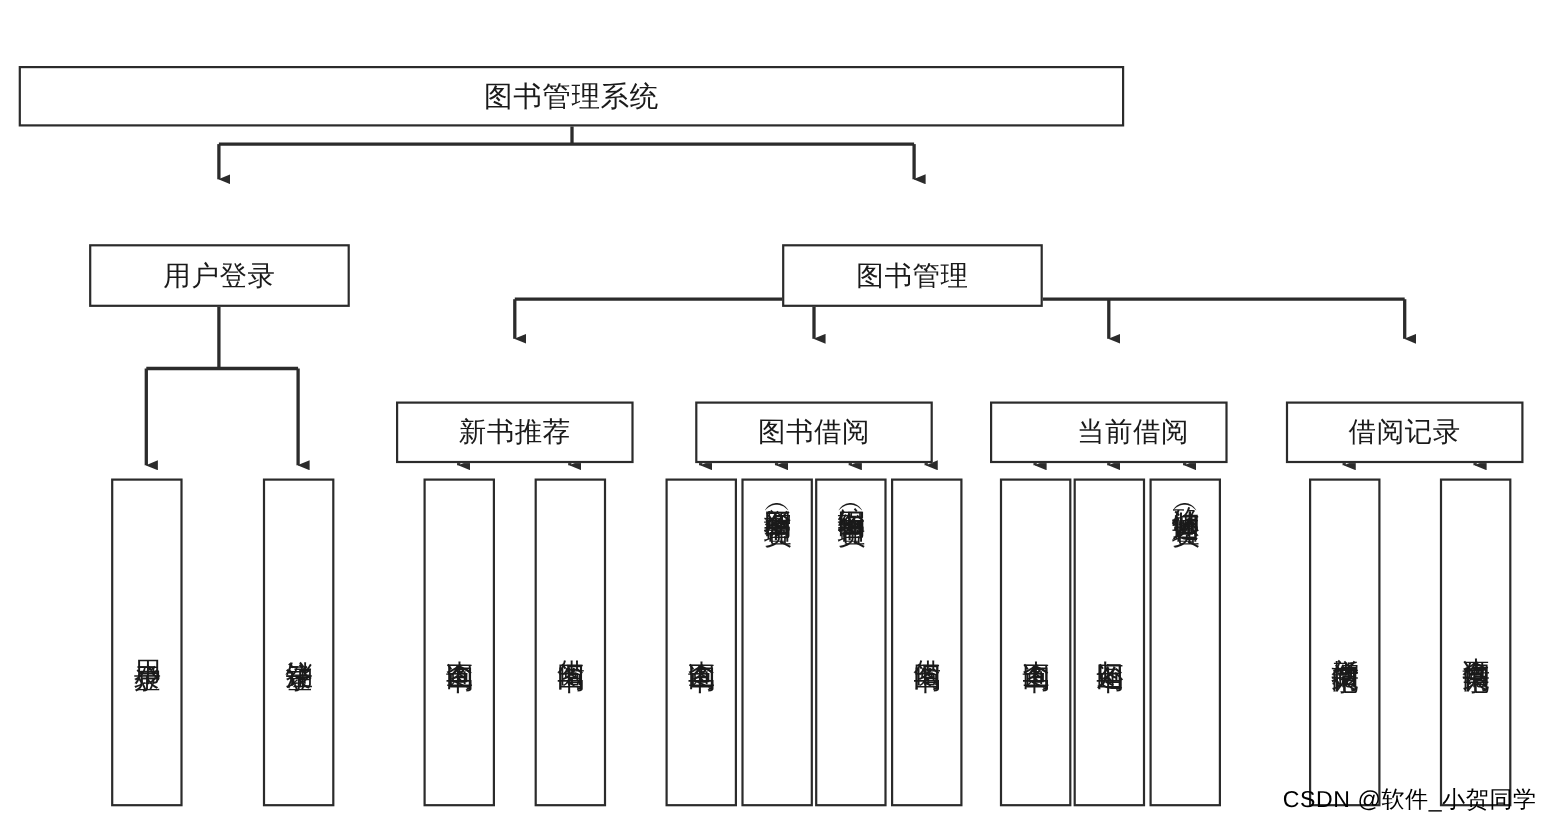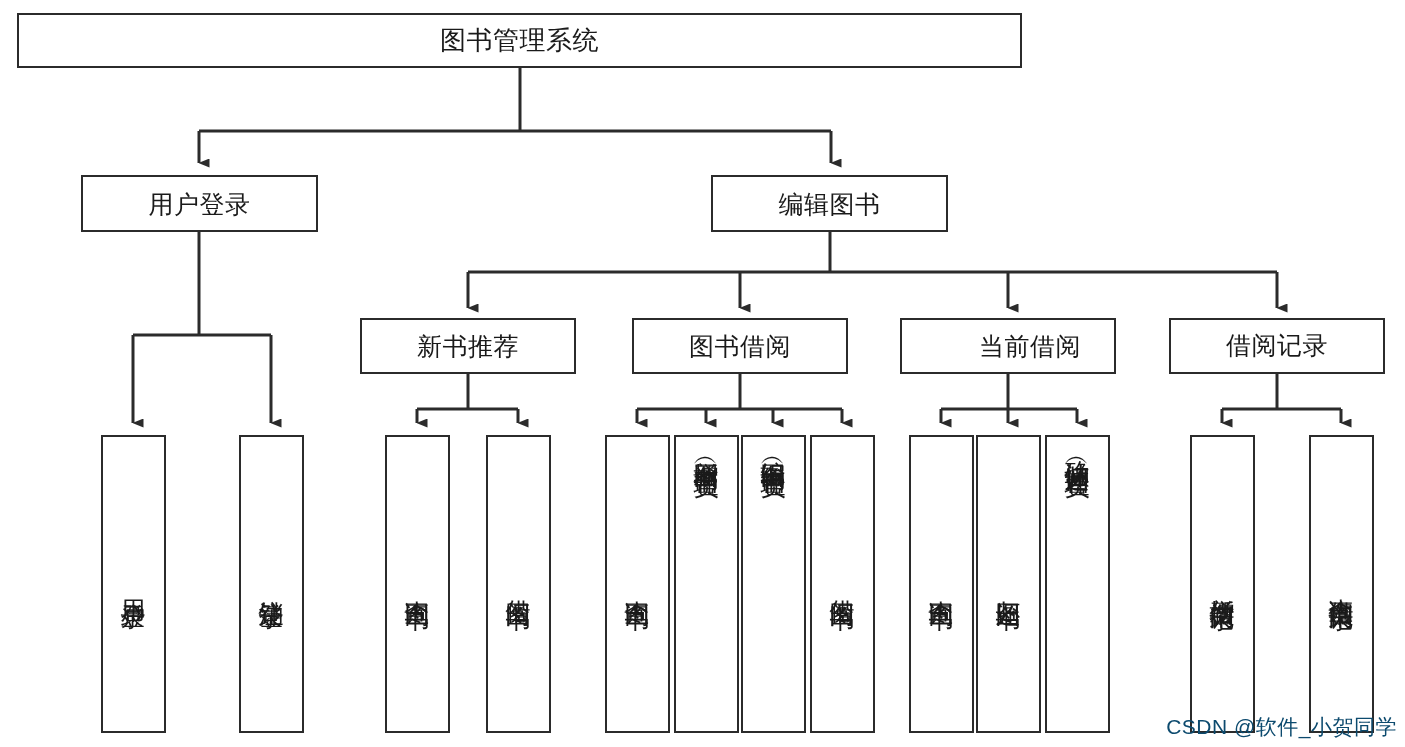--- a/index.html
+++ b/index.html
@@ -32,20 +32,21 @@
     background: #ffffff;
     display: flex;
     align-items: center;
     justify-content: center;
     color: #1a1a1a;
   }
   .node.h {
     font-size: 25px;
     line-height: 1.2;
     letter-spacing: 0.5px;
+    margin-top: 47px;
   }
   .node.root {
     font-size: 26px;
   }
   
   .node.v {
     align-items: flex-start;
     justify-content: center;
     padding-top: 0;
   }
@@ -63,21 +64,21 @@
     margin-bottom: auto;
   }
   .node.v.top .vtext {
     margin-top: 4px;
   }
   .watermark {
     position: absolute;
     right: 8px;
     bottom: 6px;
     font-size: 21px;
-    color: #0c4a6e;
+    color: #000000;
     white-space: nowrap;
     letter-spacing: 0.5px;
   }
 </style>
 </head>
 <body>
 
 <div id="canvas">
 
   <svg id="wires" viewBox="0 0 1405 747">
@@ -132,36 +133,36 @@
 
   <div class="node h root" style="left:17px; top:13px; width:1005px; height:55px;">
     <span>图书管理系统</span>
   </div>
 
   <div class="node h" style="left:81px; top:175px; width:237px; height:57px;">
     <span>用户登录</span>
   </div>
 
   <div class="node h" style="left:711px; top:175px; width:237px; height:57px;">
-    <span>编辑图书</span>
+    <span>图书管理</span>
   </div>
 
   <div class="node h" style="left:632px; top:318px; width:216px; height:56px;">
     <span>图书借阅</span>
   </div>
 
   <div class="node h" style="left:360px; top:318px; width:216px; height:56px;">
     <span>新书推荐</span>
   </div>
 
   <div class="node h" style="left:900px; top:318px; width:216px; height:56px;padding-left:44px;">
     <span>当前借阅</span>
   </div>
 
-  <div class="node h" style="left:1169px; top:318px; width:216px; height:56px;font-family:Liberation Serif, serif;">
+  <div class="node h" style="left:1169px; top:318px; width:216px; height:56px;">
     <span>借阅记录</span>
   </div>
 
   <div class="node v mid" style="left:101px; top:435px; width:65px; height:298px;">
     <span class="vtext">用户登录</span>
   </div>
 
   <div class="node v mid" style="left:239px; top:435px; width:65px; height:298px;">
     <span class="vtext">注销登录</span>
   </div>

